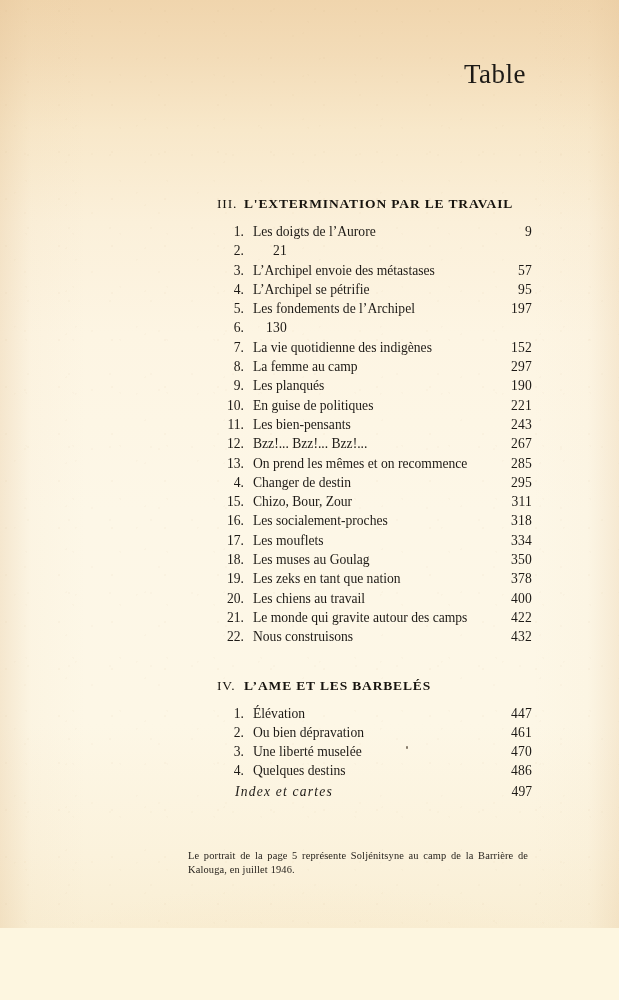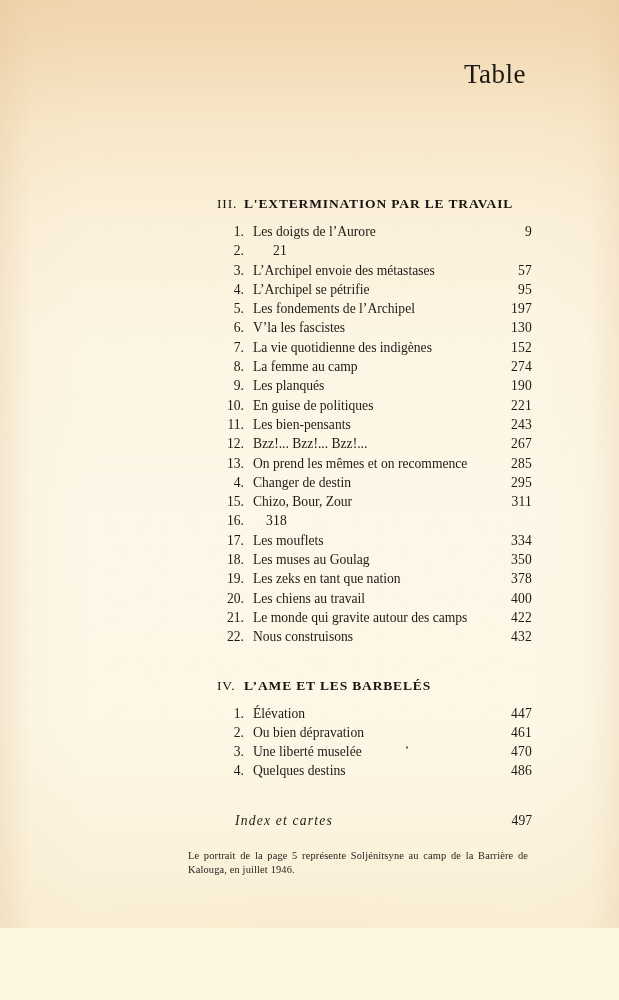--- a/index.html
+++ b/index.html
@@ -139,21 +139,20 @@
   .part-gap {
     height: 28px;
   }
 
   
   .index-line {
     display: flex;
     align-items: flex-end;
     font-size: 13.6px;
     color: #1d1a16;
-    margin-top: 29px;
     margin-left: 30px;
   }
   .index-line .label {
     flex: 1 1 auto;
     font-style: italic;
     letter-spacing: 1.2px;
     padding-left: 17px;
   }
   .index-line .pg {
     flex: 0 0 34px;
@@ -225,34 +224,33 @@
         </li>
         <li class="entry">
           <span class="num">5.</span>
             <span class="dot"></span>
             <span class="label">Les fondements de l’Archipel</span>
             <span class="pg">197</span>
         </li>
         <li class="entry">
           <span class="num">6.</span>
             <span class="dot"></span>
-            <span class="label">V’la les fascistes</span>
             <span class="pg">130</span>
         </li>
         <li class="entry">
           <span class="num">7.</span>
             <span class="dot"></span>
             <span class="label">La vie quotidienne des indigènes</span>
             <span class="pg">152</span>
         </li>
         <li class="entry">
           <span class="num">8.</span>
             <span class="dot"></span>
             <span class="label">La femme au camp</span>
-            <span class="pg">274</span>
+            <span class="pg">297</span>
         </li>
         <li class="entry">
           <span class="num">9.</span>
             <span class="dot"></span>
             <span class="label">Les planqués</span>
             <span class="pg">190</span>
         </li>
         <li class="entry">
           <span class="num">10.</span>
             <span class="dot"></span>
@@ -285,20 +283,21 @@
         </li>
         <li class="entry">
           <span class="num">15.</span>
             <span class="dot"></span>
             <span class="label">Chizo, Bour, Zour</span>
             <span class="pg">311</span>
         </li>
         <li class="entry">
           <span class="num">16.</span>
             <span class="dot"></span>
+            <span class="label">Les socialement-proches</span>
             <span class="pg">318</span>
         </li>
         <li class="entry">
           <span class="num">17.</span>
             <span class="dot"></span>
             <span class="label">Les mouflets</span>
             <span class="pg">334</span>
         </li>
         <li class="entry">
           <span class="num">18.</span>

